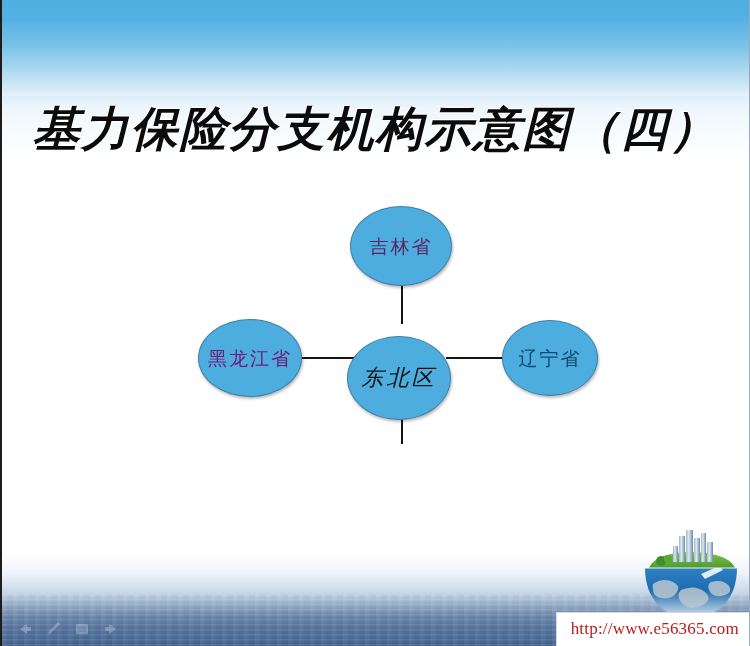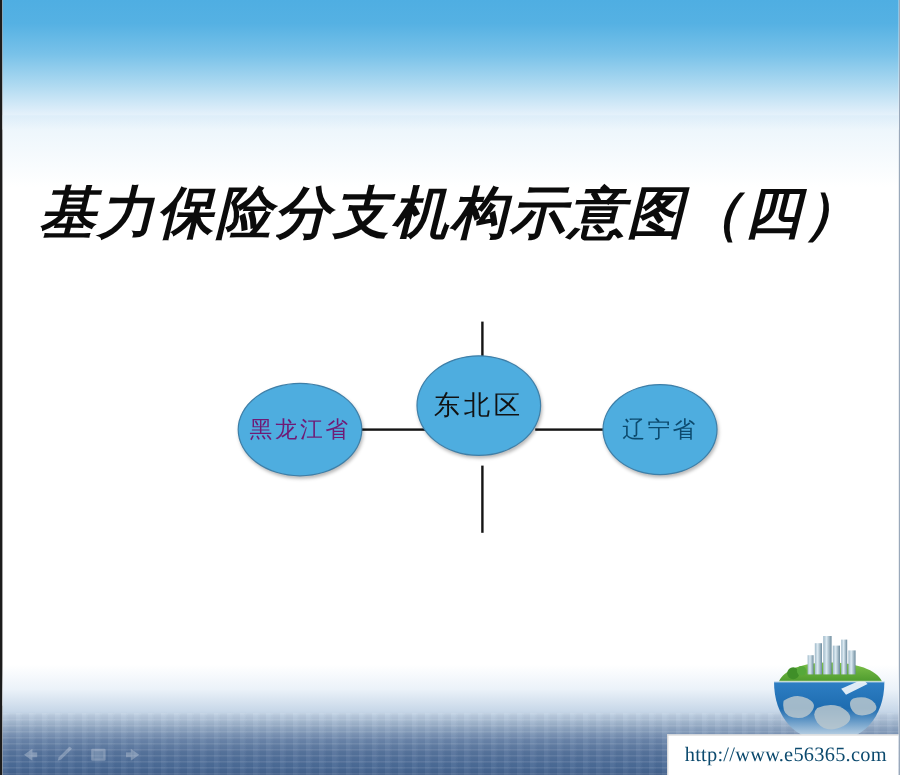--- a/index.html
+++ b/index.html
@@ -88,21 +88,20 @@
     text-align: center;
     font-size: 47px;
     font-weight: bold;
     font-style: italic;
     color: #0b0b0b;
     letter-spacing: 2px;
     white-space: nowrap;
     text-shadow:
        1px 0 0 #ffffff, -1px 0 0 #ffffff,
        0 1px 0 #ffffff, 0 -1px 0 #ffffff;
-    margin-top: 48px;
   }
 
   
   .diagram {
     position: absolute;
     left: 0; top: 0;
     width: 750px;
     height: 646px;
   }
 
@@ -149,21 +148,21 @@
 
   
   .url-watermark {
     position: absolute;
     right: 0;
     bottom: 0;
     background: #ffffff;
     padding: 6px 10px 7px 14px;
     font-family: "Liberation Serif", "DejaVu Serif", serif;
     font-size: 17px;
-    color: #0c4a6e;
+    color: #b91c1c;
     letter-spacing: .2px;
     border-left: 1px solid #d8d8d8;
     border-top: 1px solid #d8d8d8;
   }
 
   
   .navbar {
     position: absolute;
     left: 14px;
     bottom: 10px;
@@ -184,26 +183,29 @@
 
   <div class="title">基力保险分支机构示意图（四）</div>
 
   <div class="diagram">
 
     <div class="connector v" style="left:399px; top:268px; height:56px;"></div>
     <div class="connector v" style="left:399px; top:388px; height:56px;"></div>
     <div class="connector h" style="left:296px; top:357px; width:60px;"></div>
     <div class="connector h" style="left:444px; top:357px; width:60px;"></div>
 
+    <div class="node branch" style="left:348px; top:206px; width:102px; height:80px;">
+      <span class="node-label" style="color:#5B2560;">吉林省</span>
+    </div>
 
     <div class="node branch" style="left:196px; top:319px; width:104px; height:78px;">
       <span class="node-label" style="color:#701a75;">黑龙江省</span>
     </div>
 
-    <div class="node center" style="left:345px; top:296px; width:104px; height:84px;">
+    <div class="node center" style="left:345px; top:336px; width:104px; height:84px;font-style:italic;">
       <span class="node-label" style="color:#111111;">东北区</span>
     </div>
 
     <div class="node branch" style="left:500px; top:320px; width:96px; height:76px;">
       <span class="node-label" style="color:#0c4a6e;">辽宁省</span>
     </div>
 
 
   </div>
 

